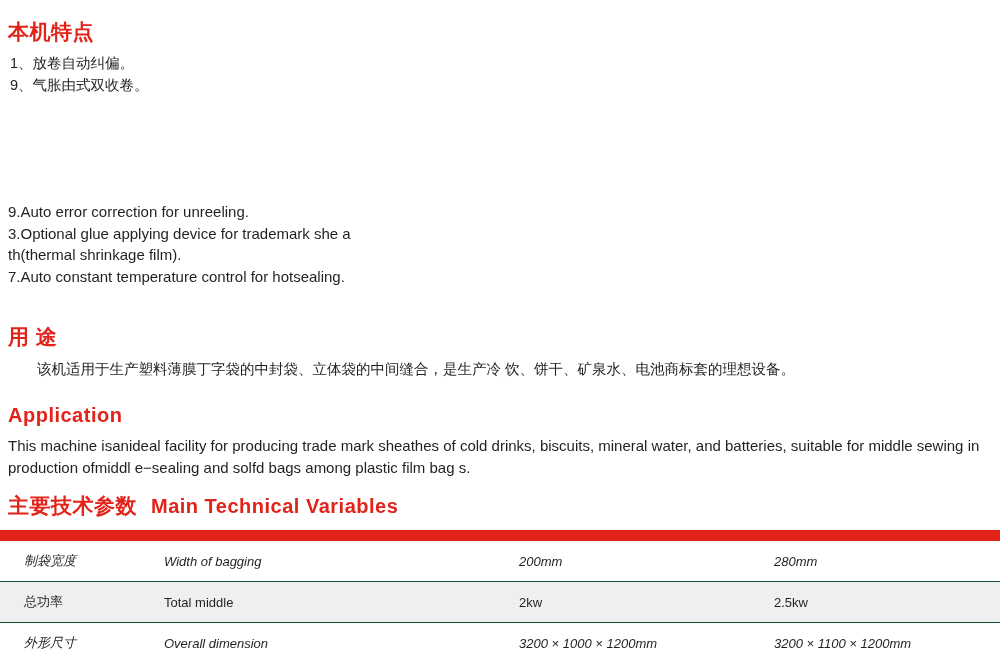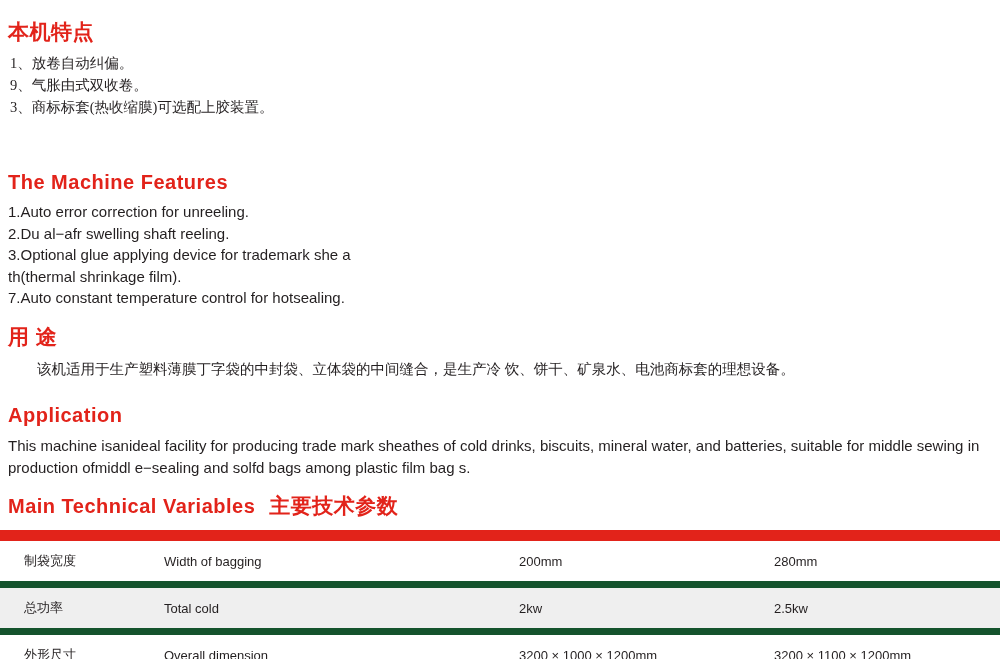--- a/index.html
+++ b/index.html
@@ -31,21 +31,20 @@
     line-height: 26px;
   }
   .sec-title-en {
     font-size: 20px;
     line-height: 25px;
   }
   .body-line {
     font-size: 14.5px;
     line-height: 22px;
     color: #231f20;
-    font-family: Liberation Serif, serif;
   }
   .body-line-en {
     font-size: 15px;
     line-height: 21.5px;
     color: #231f20;
   }
 
   
   #features-cn-title { position: absolute; left: 8px; top: 19px; }
   #features-cn-list  { position: absolute; left: 10px; top: 52px; width: 600px; }
@@ -75,87 +74,84 @@
     padding: 11px 0 11px 0;
     vertical-align: middle;
   }
   tr.header-bar td {
     background: #e2231a;
     height: 11px;
     padding: 0;
     line-height: 11px;
     font-size: 0;
   }
-  tr.row-odd td { background: #ffffff; }
+  tr.row-odd td { background: #ffffff; font-style: italic; }
   tr.row-even td { background: #efefef; }
   .c1 { width: 130px; padding-left: 24px !important; }
   .c2 { width: 355px; padding-left: 10px !important; }
   .c3 { width: 255px; margin-left: 26px; }
   .c4 { width: 260px; }
   .sep-line {
-    border-top: 7px solid #14532d;
+    border-top: 1px solid #14532d;
   }
 
   .indent-cn { text-indent: 2em; }
 </style>
 </head>
 <body>
 
 <div class="page">
 
   <div id="features-cn-title" class="heading-red sec-title-cn">本机特点</div>
 
   <div id="features-cn-list">
     <div class="body-line">1、放卷自动纠偏。</div>
     <div class="body-line">9、气胀由式双收卷。</div>
-    <div class="body-line">3、商标标套(热收缩膜)可选配上胶装置。</div>
   </div>
 
-  <div id="features-en-title" class="heading-red sec-title-en">The Machine Features</div>
 
   <div id="features-en-list">
-    <div class="body-line-en">1.Auto error correction for unreeling.</div>
-    <div class="body-line-en">2.Du al−afr swelling shaft reeling.</div>
+    <div class="body-line-en">9.Auto error correction for unreeling.</div>
     <div class="body-line-en">3.Optional glue applying device for trademark she a</div>
     <div class="body-line-en">th(thermal shrinkage film).</div>
     <div class="body-line-en">7.Auto constant temperature control for hotsealing.</div>
   </div>
 
   <div id="usage-cn-title" class="heading-red sec-title-cn">用  途</div>
   <div id="usage-cn-body" class="body-line indent-cn">该机适用于生产塑料薄膜丁字袋的中封袋、立体袋的中间缝合，是生产冷 饮、饼干、矿泉水、电池商标套的理想设备。</div>
 
   <div id="app-en-title" class="heading-red sec-title-en">Application</div>
   <div id="app-en-body">
     <div class="body-line-en">This machine isanideal facility for producing trade mark sheathes of cold drinks, biscuits, mineral water, and batteries, suitable for middle sewing in</div>
     <div class="body-line-en">production ofmiddl e−sealing and solfd bags among plastic film bag s.</div>
   </div>
 
   <div id="specs-title">
+    <span class="heading-red spec-title-cn">主要技术参数</span>
     <span class="heading-red spec-title-en">Main Technical Variables</span>
-    <span class="heading-red spec-title-cn">主要技术参数</span>
   </div>
 
   <div id="specs-table">
     <table class="specs">
       <tbody>
         <tr class="header-bar">
           <td class="c1"></td>
           <td class="c2"></td>
           <td class="c3"></td>
           <td class="c4"></td>
         </tr>
         <tr class="row-odd">
           <td class="c1">制袋宽度</td>
           <td class="c2">Width of bagging</td>
           <td class="c3">200mm</td>
           <td class="c4">280mm</td>
         </tr>
         <tr class="row-even">
           <td class="c1 sep-line">总功率</td>
-          <td class="c2 sep-line">Total cold</td>
+          <td class="c2 sep-line">Total middle</td>
           <td class="c3 sep-line">2kw</td>
           <td class="c4 sep-line">2.5kw</td>
         </tr>
         <tr class="row-odd">
           <td class="c1 sep-line">外形尺寸</td>
           <td class="c2 sep-line">Overall dimension</td>
           <td class="c3 sep-line">3200 × 1000 × 1200mm</td>
           <td class="c4 sep-line">3200 × 1100 × 1200mm</td>
         </tr>
       </tbody>

